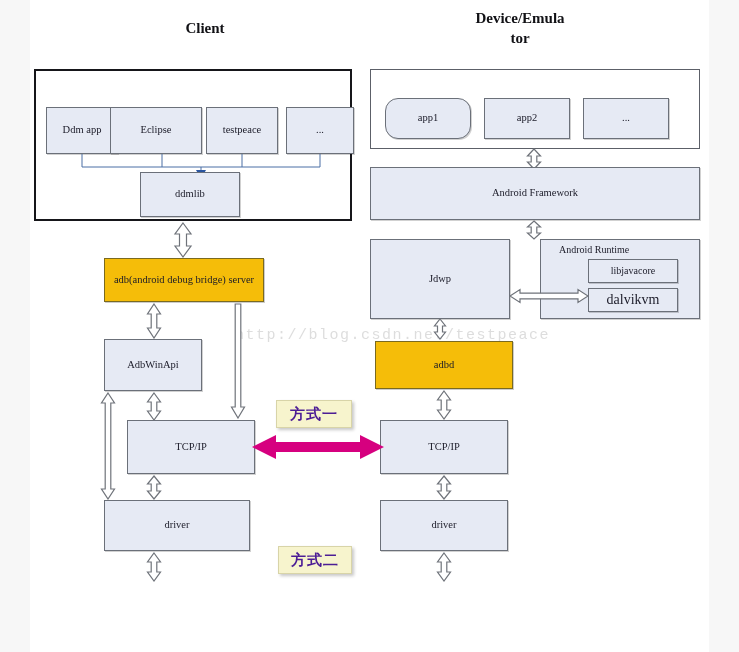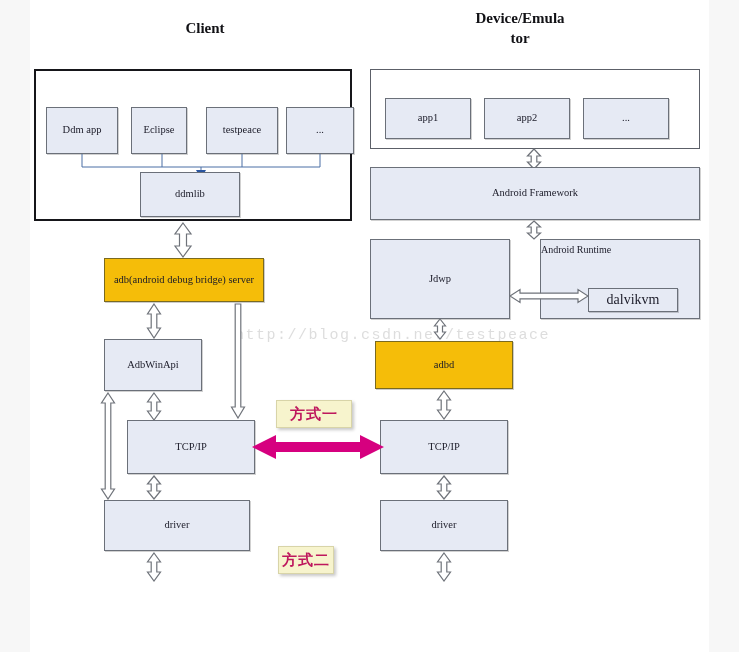--- a/index.html
+++ b/index.html
@@ -55,21 +55,21 @@
     border: 1.5px solid #5c6068;
   }
   .runtime-box {
     background: #e6eaf4;
     border: 1px solid #6b7079;
     box-shadow: 1px 1px 0 rgba(0,0,0,0.18);
     display: block;
   }
   .runtime-label {
     position: absolute;
-    left: 0;
+    left: 18px;
     top: 4px;
     font-size: 10px;
     color: #1b1b28;
     text-align: center;
   }
   .title {
     position: absolute;
     font-family: "Liberation Serif", "DejaVu Serif", serif;
     font-weight: bold;
     font-size: 15px;
@@ -82,21 +82,21 @@
     box-sizing: border-box;
     background: #f7f4cd;
     border: 1px solid #d8d4a8;
     box-shadow: 2px 2px 3px rgba(0,0,0,0.22);
     display: flex;
     align-items: center;
     justify-content: center;
     font-family: "DejaVu Sans", sans-serif;
     font-weight: bold;
     font-size: 15px;
-    color: #be185d;
+    color: #4c1d95;
     letter-spacing: 1px;
   }
   
   .arrow {
     position: absolute;
   }
   .arrow svg { display: block; }
   .watermark {
     position: absolute;
     font-family: "Liberation Mono", "DejaVu Sans Mono", monospace;
@@ -123,21 +123,21 @@
       <span>tor</span>
     </div>
 
     <div class="watermark" style="left:205px; top:327px;">http://blog.csdn.net/testpeace</div>
 
     <div class="node outer-box" style="left:4px; top:69px; width:318px; height:152px;"></div>
 
     <div class="node blue-box" style="left:16px; top:107px; width:72px; height:47px;">
       <span>Ddm app</span>
     </div>
-    <div class="node blue-box" style="left:101px; top:107px; width:56px; height:47px;">
+    <div class="node blue-box" style="left:80px; top:107px; width:92px; height:47px;">
       <span>Eclipse</span>
     </div>
     <div class="node blue-box" style="left:176px; top:107px; width:72px; height:47px;">
       <span>testpeace</span>
     </div>
     <div class="node blue-box" style="left:256px; top:107px; width:68px; height:47px;">
       <span>...</span>
     </div>
 
     <div class="connector" style="left:16px; top:154px;">
@@ -211,21 +211,21 @@
     </div>
 
     <div class="arrow" style="left:116px; top:552px;">
       <svg width="16" height="30" viewBox="0 0 16 30">
         <polygon points="8,1 14.5,10 10.8,10 10.8,20 14.5,20 8,29 1.5,20 5.2,20 5.2,10 1.5,10" fill="#ffffff" stroke="#6f737a" stroke-width="1.2"></polygon>
       </svg>
     </div>
 
     <div class="node outer-box-thin" style="left:340px; top:69px; width:330px; height:80px;"></div>
 
-    <div class="node blue-box" style="left:355px; top:98px; width:86px; height:41px;">
+    <div class="node blue-box" style="left:355px; top:98px; width:86px; height:41px;border-radius:13px;">
       <span>app1</span>
     </div>
     <div class="node blue-box" style="left:454px; top:98px; width:86px; height:41px;">
       <span>app2</span>
     </div>
     <div class="node blue-box" style="left:553px; top:98px; width:86px; height:41px;">
       <span>...</span>
     </div>
 
     <div class="arrow" style="left:496px; top:148px;">
@@ -243,20 +243,23 @@
         <polygon points="8,1 14.5,7 10.8,7 10.8,13 14.5,13 8,19 1.5,13 5.2,13 5.2,7 1.5,7" fill="#ffffff" stroke="#6f737a" stroke-width="1.2"></polygon>
       </svg>
     </div>
 
     <div class="node blue-box" style="left:340px; top:239px; width:140px; height:80px;">
       <span>Jdwp</span>
     </div>
 
     <div class="node runtime-box" style="left:510px; top:239px; width:160px; height:80px;">
       <span class="runtime-label">Android Runtime</span>
+      <div class="node blue-box" style="left:47px; top:19px; width:90px; height:24px; font-size:10px;">
+        <span>libjavacore</span>
+      </div>
       <div class="node blue-box" style="left:47px; top:48px; width:90px; height:24px; font-size:14px;">
         <span>dalvikvm</span>
       </div>
     </div>
 
     <div class="arrow" style="left:479px; top:288px;">
       <svg width="80" height="16" viewBox="0 0 80 16">
         <polygon points="1,8 11,1.5 11,5.2 69,5.2 69,1.5 79,8 69,14.5 69,10.8 11,10.8 11,14.5" fill="#ffffff" stroke="#6f737a" stroke-width="1.2"></polygon>
       </svg>
     </div>
@@ -300,18 +303,18 @@
     <div class="arrow" style="left:222px; top:432px;">
       <svg width="132" height="30" viewBox="0 0 132 30">
         <polygon points="0,15 24,3 24,10 108,10 108,3 132,15 108,27 108,20 24,20 24,27" fill="#d6007f"></polygon>
       </svg>
     </div>
 
 
     <div class="cn-label" style="left:246px; top:400px; width:76px; height:28px;">
       <span>方式一</span>
     </div>
-    <div class="cn-label" style="left:248px; top:546px; width:56px; height:28px;">
+    <div class="cn-label" style="left:248px; top:546px; width:74px; height:28px;">
       <span>方式二</span>
     </div>
 
   </div>
 </div>
 
 </body></html>

